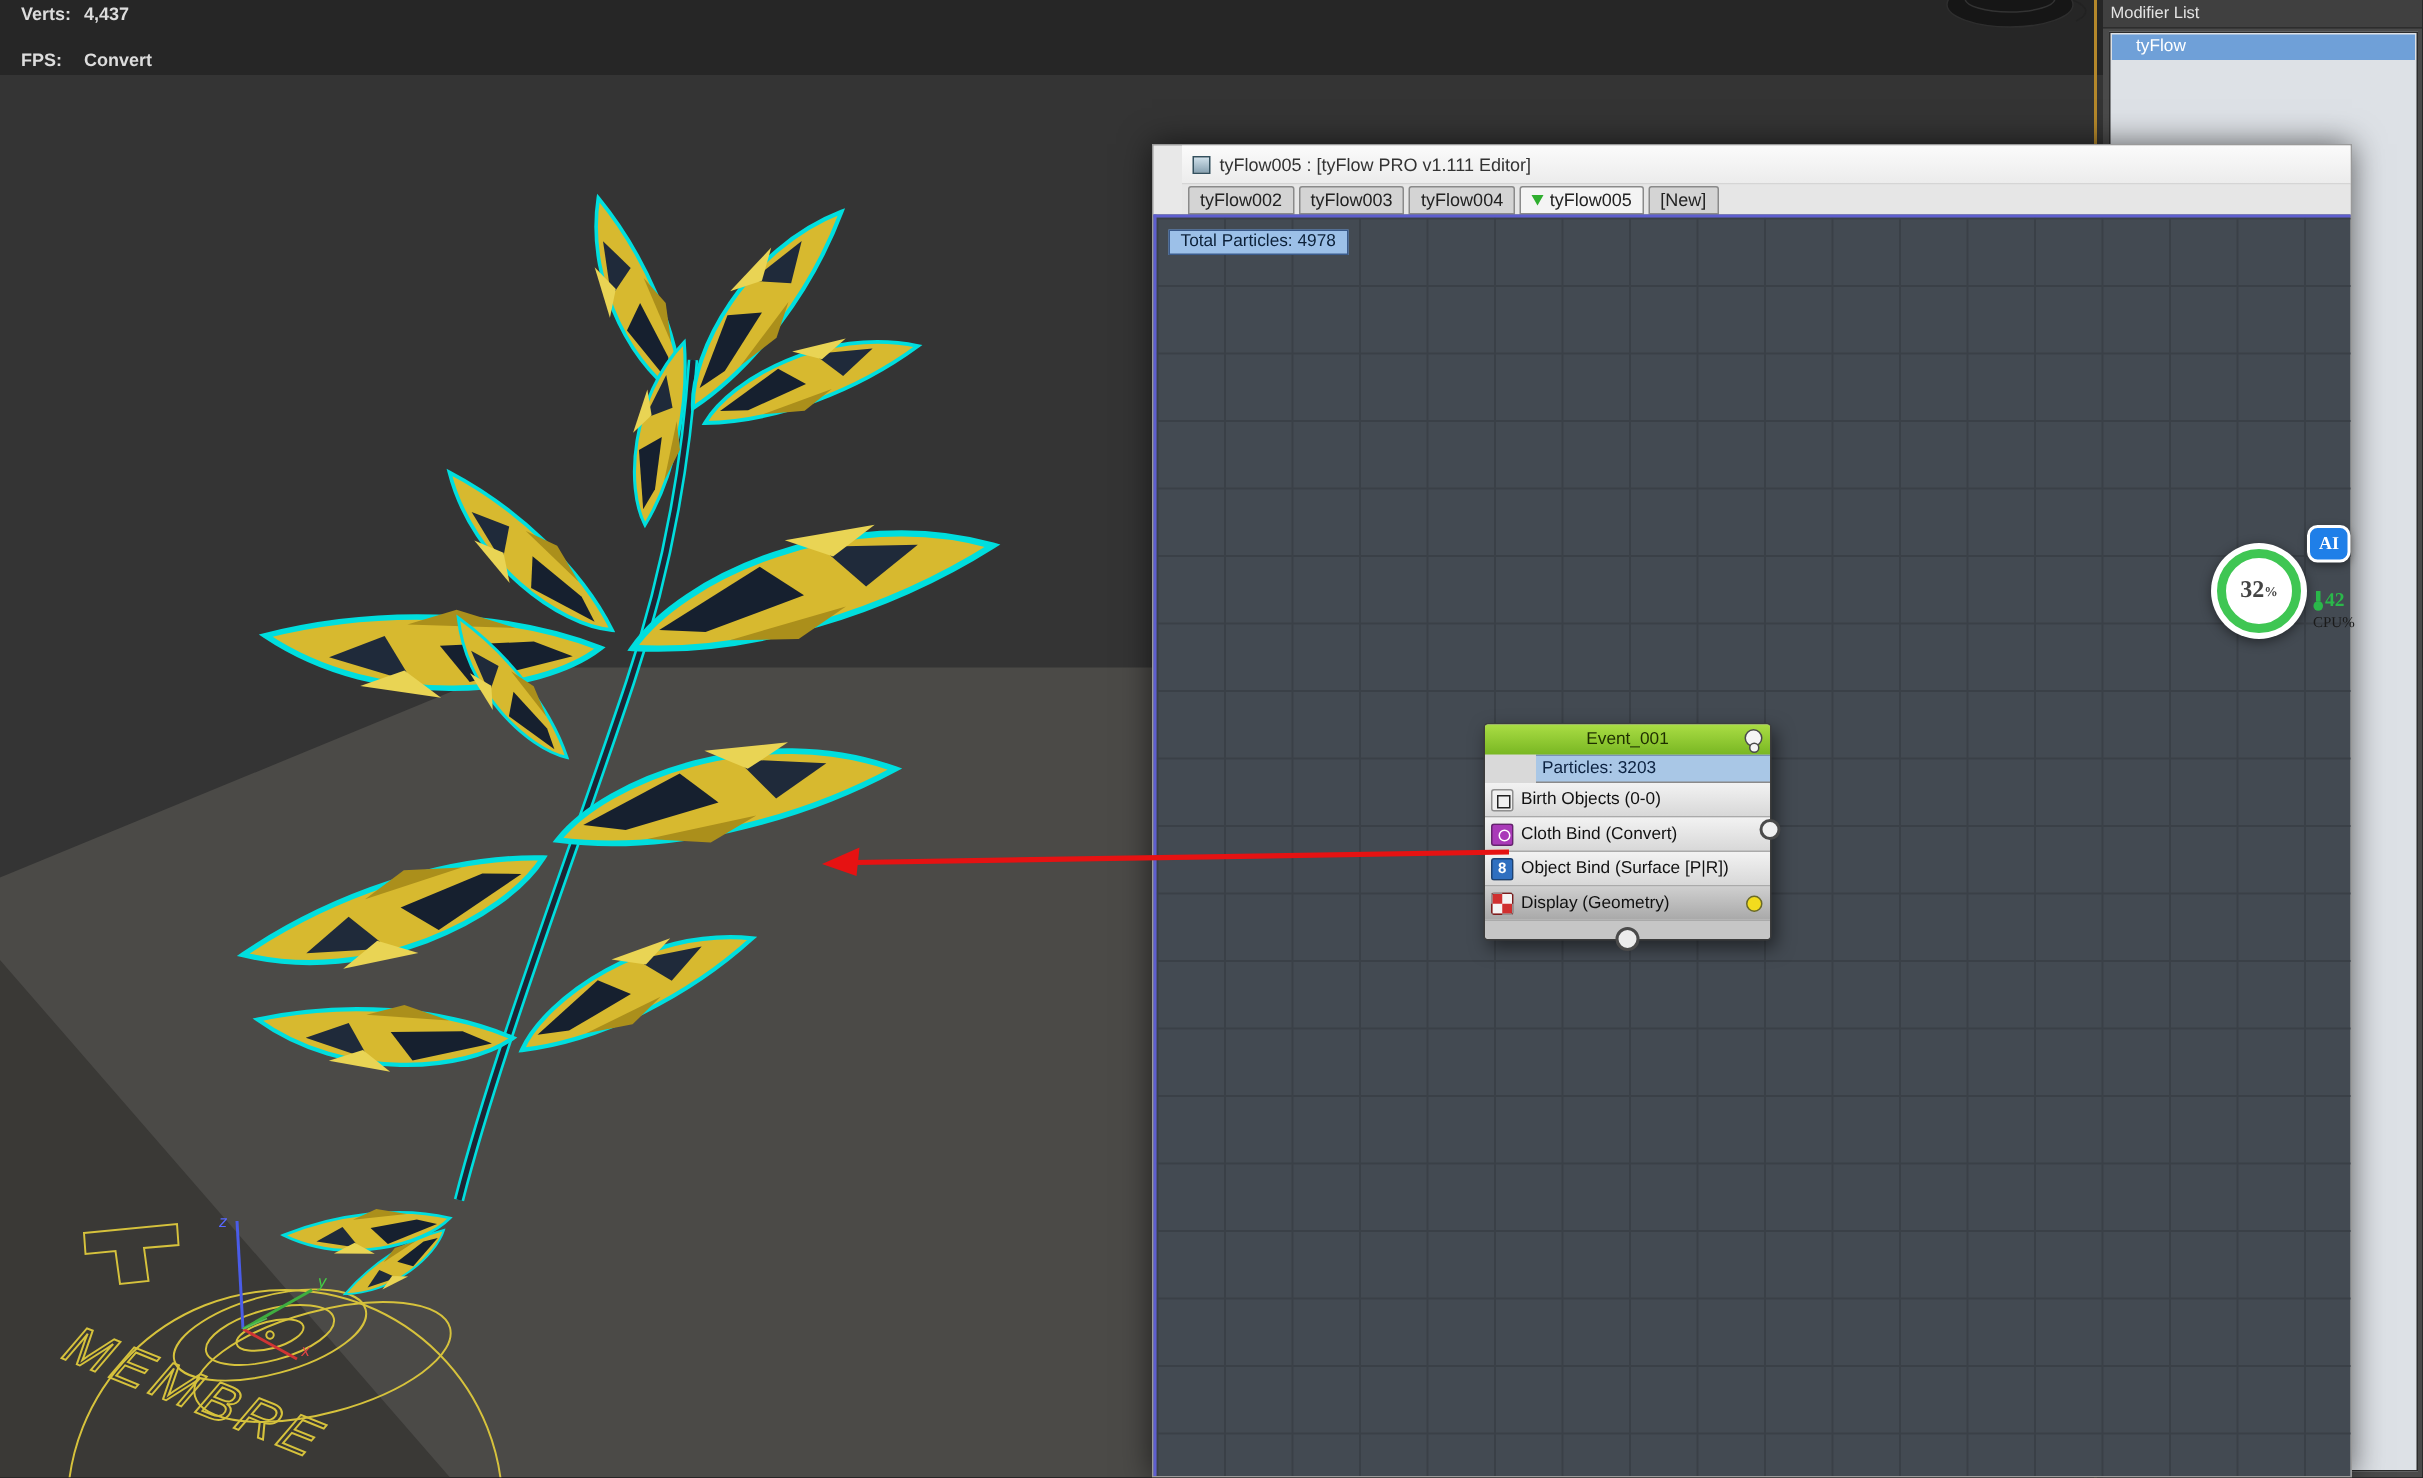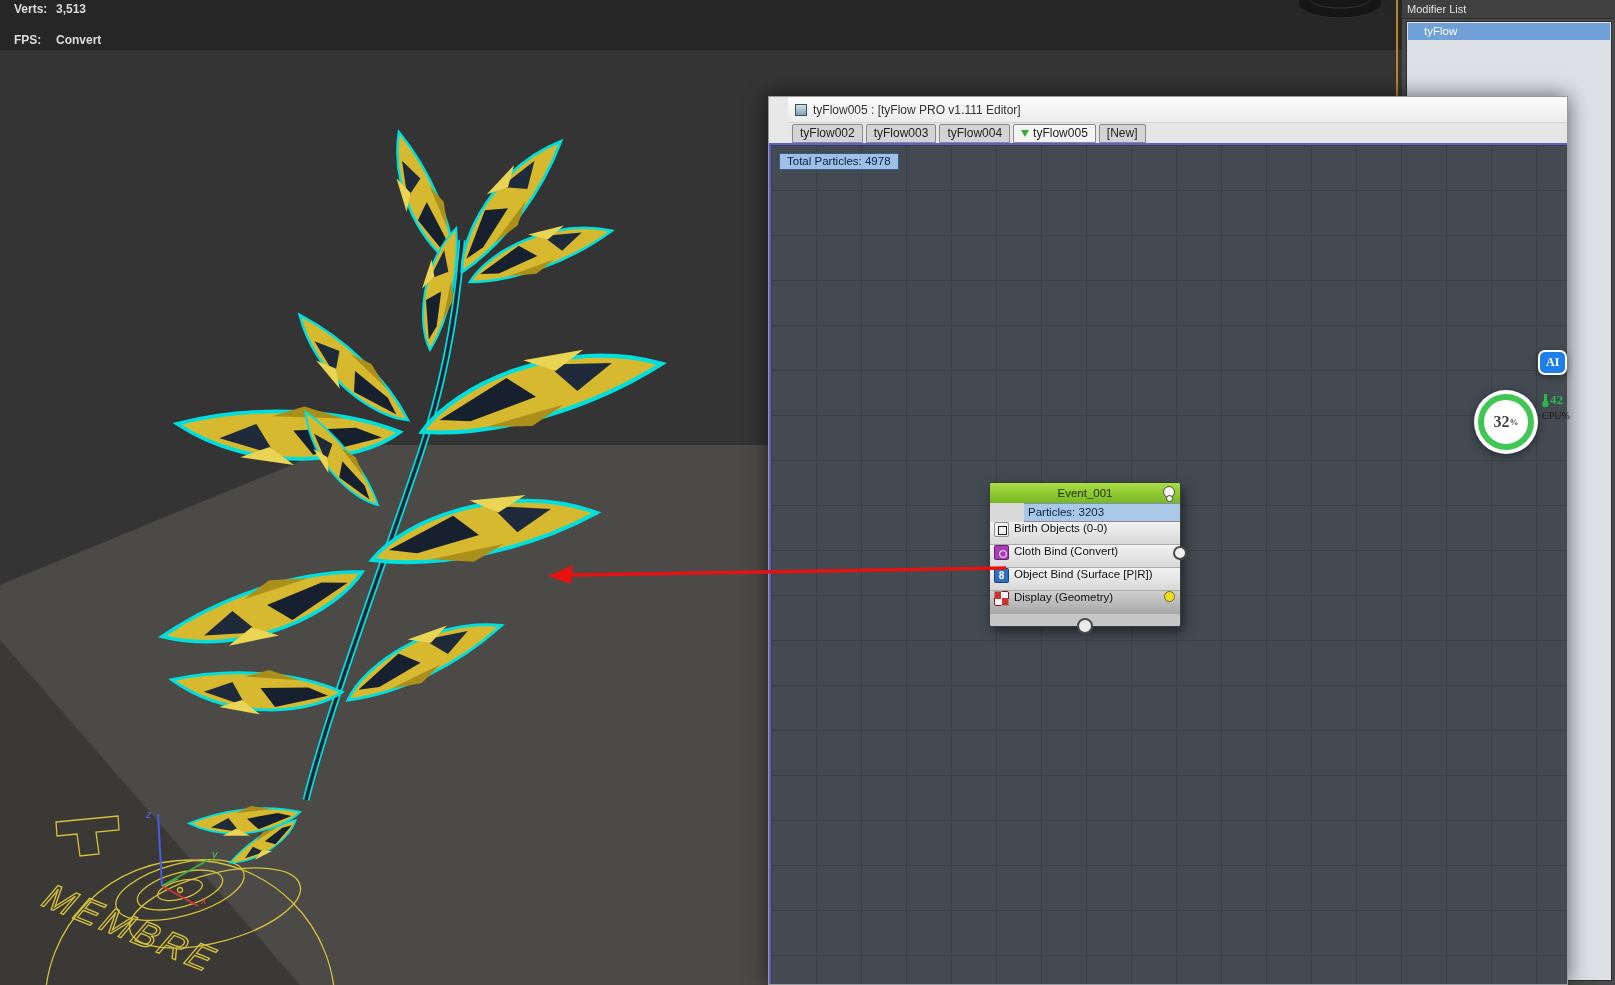--- a/index.html
+++ b/index.html
@@ -41,21 +41,21 @@
   .node{position:absolute;left:218px;top:337px;width:190px;background:#d9d9d9;border:1px solid #3c3c3c;
         border-radius:3px;box-shadow:3px 5px 12px rgba(0,0,0,.5);font-size:11.5px;}
   .node-header{position:relative;height:20px;line-height:20px;background:linear-gradient(#aadd44,#79b723);
                color:#1e2e00;text-align:center;border-radius:2px 2px 0 0;}
   .event-toggle{position:absolute;right:5px;top:3px;width:10px;height:10px;border-radius:50%;
                 background:#f5f5f5;border:1px solid #4a4a4a;}
   .event-toggle:after{content:"";position:absolute;left:2px;top:8px;width:5px;height:5px;border-radius:50%;
                 background:#f5f5f5;border:1px solid #4a4a4a;}
   .node-particles{height:17px;line-height:17px;background:#a9c7e6;border-top:1px solid #7a93b5;border-bottom:1px solid #8a8a8a;
                   color:#0c2240;padding-left:4px;margin-left:34px;}
-  .op-row{height:22px;display:flex;align-items:flex-start;background:linear-gradient(#f2f2f2,#d8d8d8);
+  .op-row{height:22px;display:flex;align-items:center;background:linear-gradient(#f2f2f2,#d8d8d8);
           border-bottom:1px solid #aaa;color:#111;}
   .op-row.selected{background:linear-gradient(#cfcfcf,#a9a9a9);}
   .op-icon{width:15px;height:15px;margin:0 5px 0 4px;border-radius:2px;border:1px solid rgba(0,0,0,.4);
            box-sizing:border-box;position:relative;flex:0 0 auto;}
   .ic-birth{background:#f0f0f0;}
   .ic-birth:after{content:"";position:absolute;left:3px;top:3px;width:7px;height:7px;border:1.5px solid #222;}
   .ic-cloth{background:#a93ab8;}
   .ic-cloth:after{content:"";position:absolute;left:3.5px;top:3.5px;width:6px;height:6px;border-radius:50%;border:1.5px solid #fff;}
   .ic-object{background:#2f6fc0;color:#fff;font-size:10px;font-weight:bold;text-align:center;line-height:13px;}
   .ic-display{background:#d03030;background-image:conic-gradient(#f4f4f4 0 90deg,#d03030 90deg 180deg,#f4f4f4 180deg 270deg,#d03030 270deg);}
@@ -64,21 +64,21 @@
   .conn-bottom{position:absolute;left:50%;bottom:-8px;width:12px;height:12px;border-radius:50%;
                background:#ececec;border:2px solid #4a4a4a;transform:translateX(-50%);}
   .conn-right{position:absolute;right:-7px;top:63px;width:10px;height:10px;border-radius:50%;
               background:#f0f0f0;border:2px solid #4a4a4a;}
 
   
   .arrow-svg{position:absolute;inset:0;z-index:40;pointer-events:none;}
 
   
   .cpu-widget{position:absolute;left:1474px;top:350px;width:141px;height:102px;z-index:60;font-family:Liberation Serif, serif;}
-  .cpu-halo{position:absolute;left:0;top:40px;width:64px;height:64px;border-radius:50%;background:#fff;
+  .cpu-halo{position:absolute;left:0;top:12px;width:64px;height:64px;border-radius:50%;background:#fff;
             box-shadow:0 2px 8px rgba(0,0,0,.45);}
   .cpu-ring{position:absolute;left:4px;top:4px;width:56px;height:56px;box-sizing:border-box;border-radius:50%;
             border:6px solid #3fc653;background:#fff;display:flex;align-items:center;justify-content:center;}
   .cpu-pct{font-size:16px;font-weight:bold;color:#444;}
   .cpu-pct-sym{font-size:9px;font-weight:bold;color:#444;}
   .ai-badge{position:absolute;left:64px;top:0;background:#1f7fe8;color:#fff;font-weight:bold;font-size:12px;
             padding:3px 6px;border-radius:7px;border:2px solid #fff;box-shadow:0 2px 6px rgba(0,0,0,.4);}
   .temp-row{position:absolute;left:67px;top:42px;display:flex;align-items:center;color:#2ab84a;font-weight:bold;font-size:13px;}
   .cpu-label{position:absolute;left:68px;top:60px;font-size:10px;color:#1a1a1a;}
 </style>
@@ -150,21 +150,21 @@
       <use href="#leafdef" transform="translate(342,692) rotate(-168) scale(1.3)"></use>
       <use href="#leafdef" transform="translate(348,700) rotate(-18) scale(1.3)"></use>
       <use href="#leafdef" transform="translate(300,812) rotate(-178) scale(0.85)"></use>
       <use href="#leafdef" transform="translate(296,820) rotate(-205) scale(0.6)"></use>
     </g>
   </svg>
 
   <div class="stats">
     <div class="stat-row">
       <span class="lbl">Verts:</span>
-      <span>3,513</span>
+      <span>4,437</span>
     </div>
     <div class="stat-row">
       <span class="lbl">FPS:</span>
       <span>Convert</span>
     </div>
   </div>
 
   <div class="vp-active-border"></div>
 
   <div class="right-panel">

